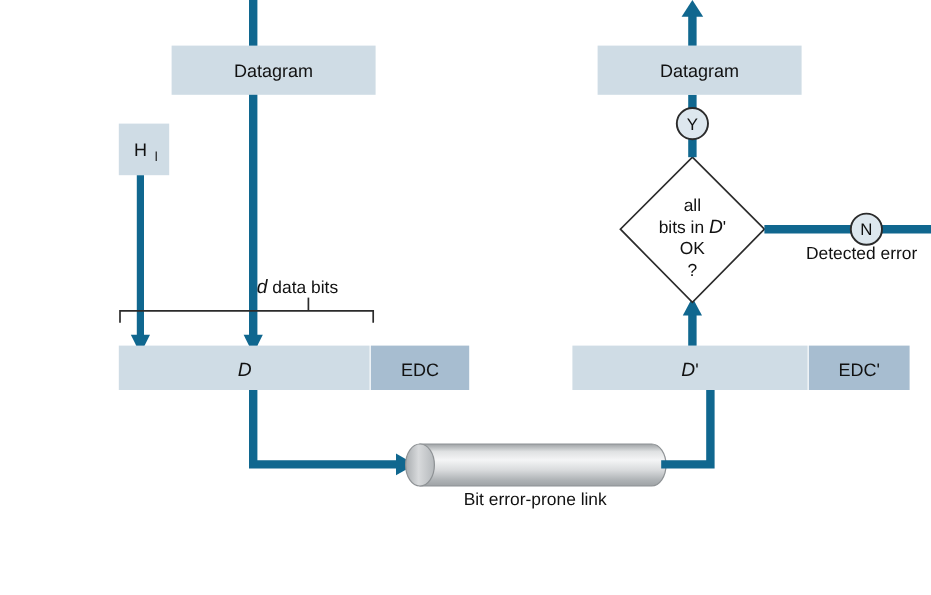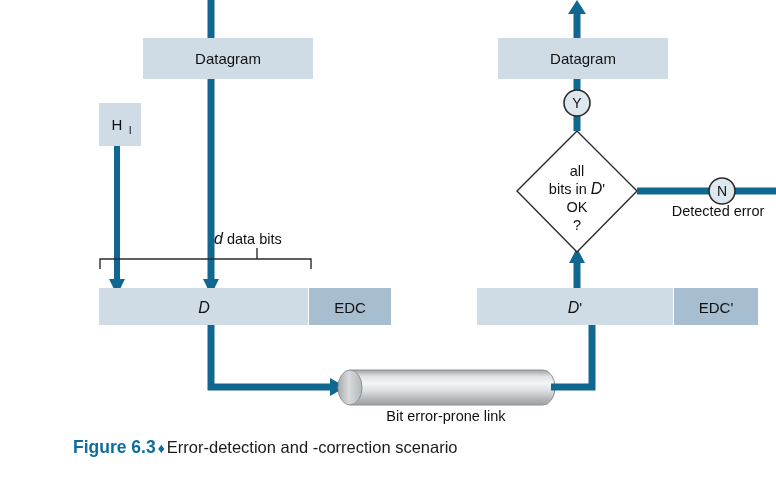--- a/index.html
+++ b/index.html
@@ -151,17 +151,14 @@
     <path d="M525,14 L543,14 L534,0 z" fill="#10678f"></path>
 
     <line x1="594" y1="191" x2="745" y2="191" stroke="#10678f" stroke-width="7"></line>
     <path d="M740,182 L740,200 L758,191 z" fill="#10678f"></path>
     <circle cx="679" cy="191" r="13" fill="#dde7ee" stroke="#2b2b2b" stroke-width="1.6"></circle>
     <text class="lbl lbl-yn" x="679" y="196" text-anchor="middle">N</text>
 
     <text class="lbl lbl-small" x="675" y="216" text-anchor="middle">Detected error</text>
   </svg>
 
-  <div class="caption">
-    <span class="fignum">Figure 6.3</span><span class="diamondsym">♦</span><span>Error-detection and -correction scenario</span>
-  </div>
 
 </div>
 
 </body></html>

